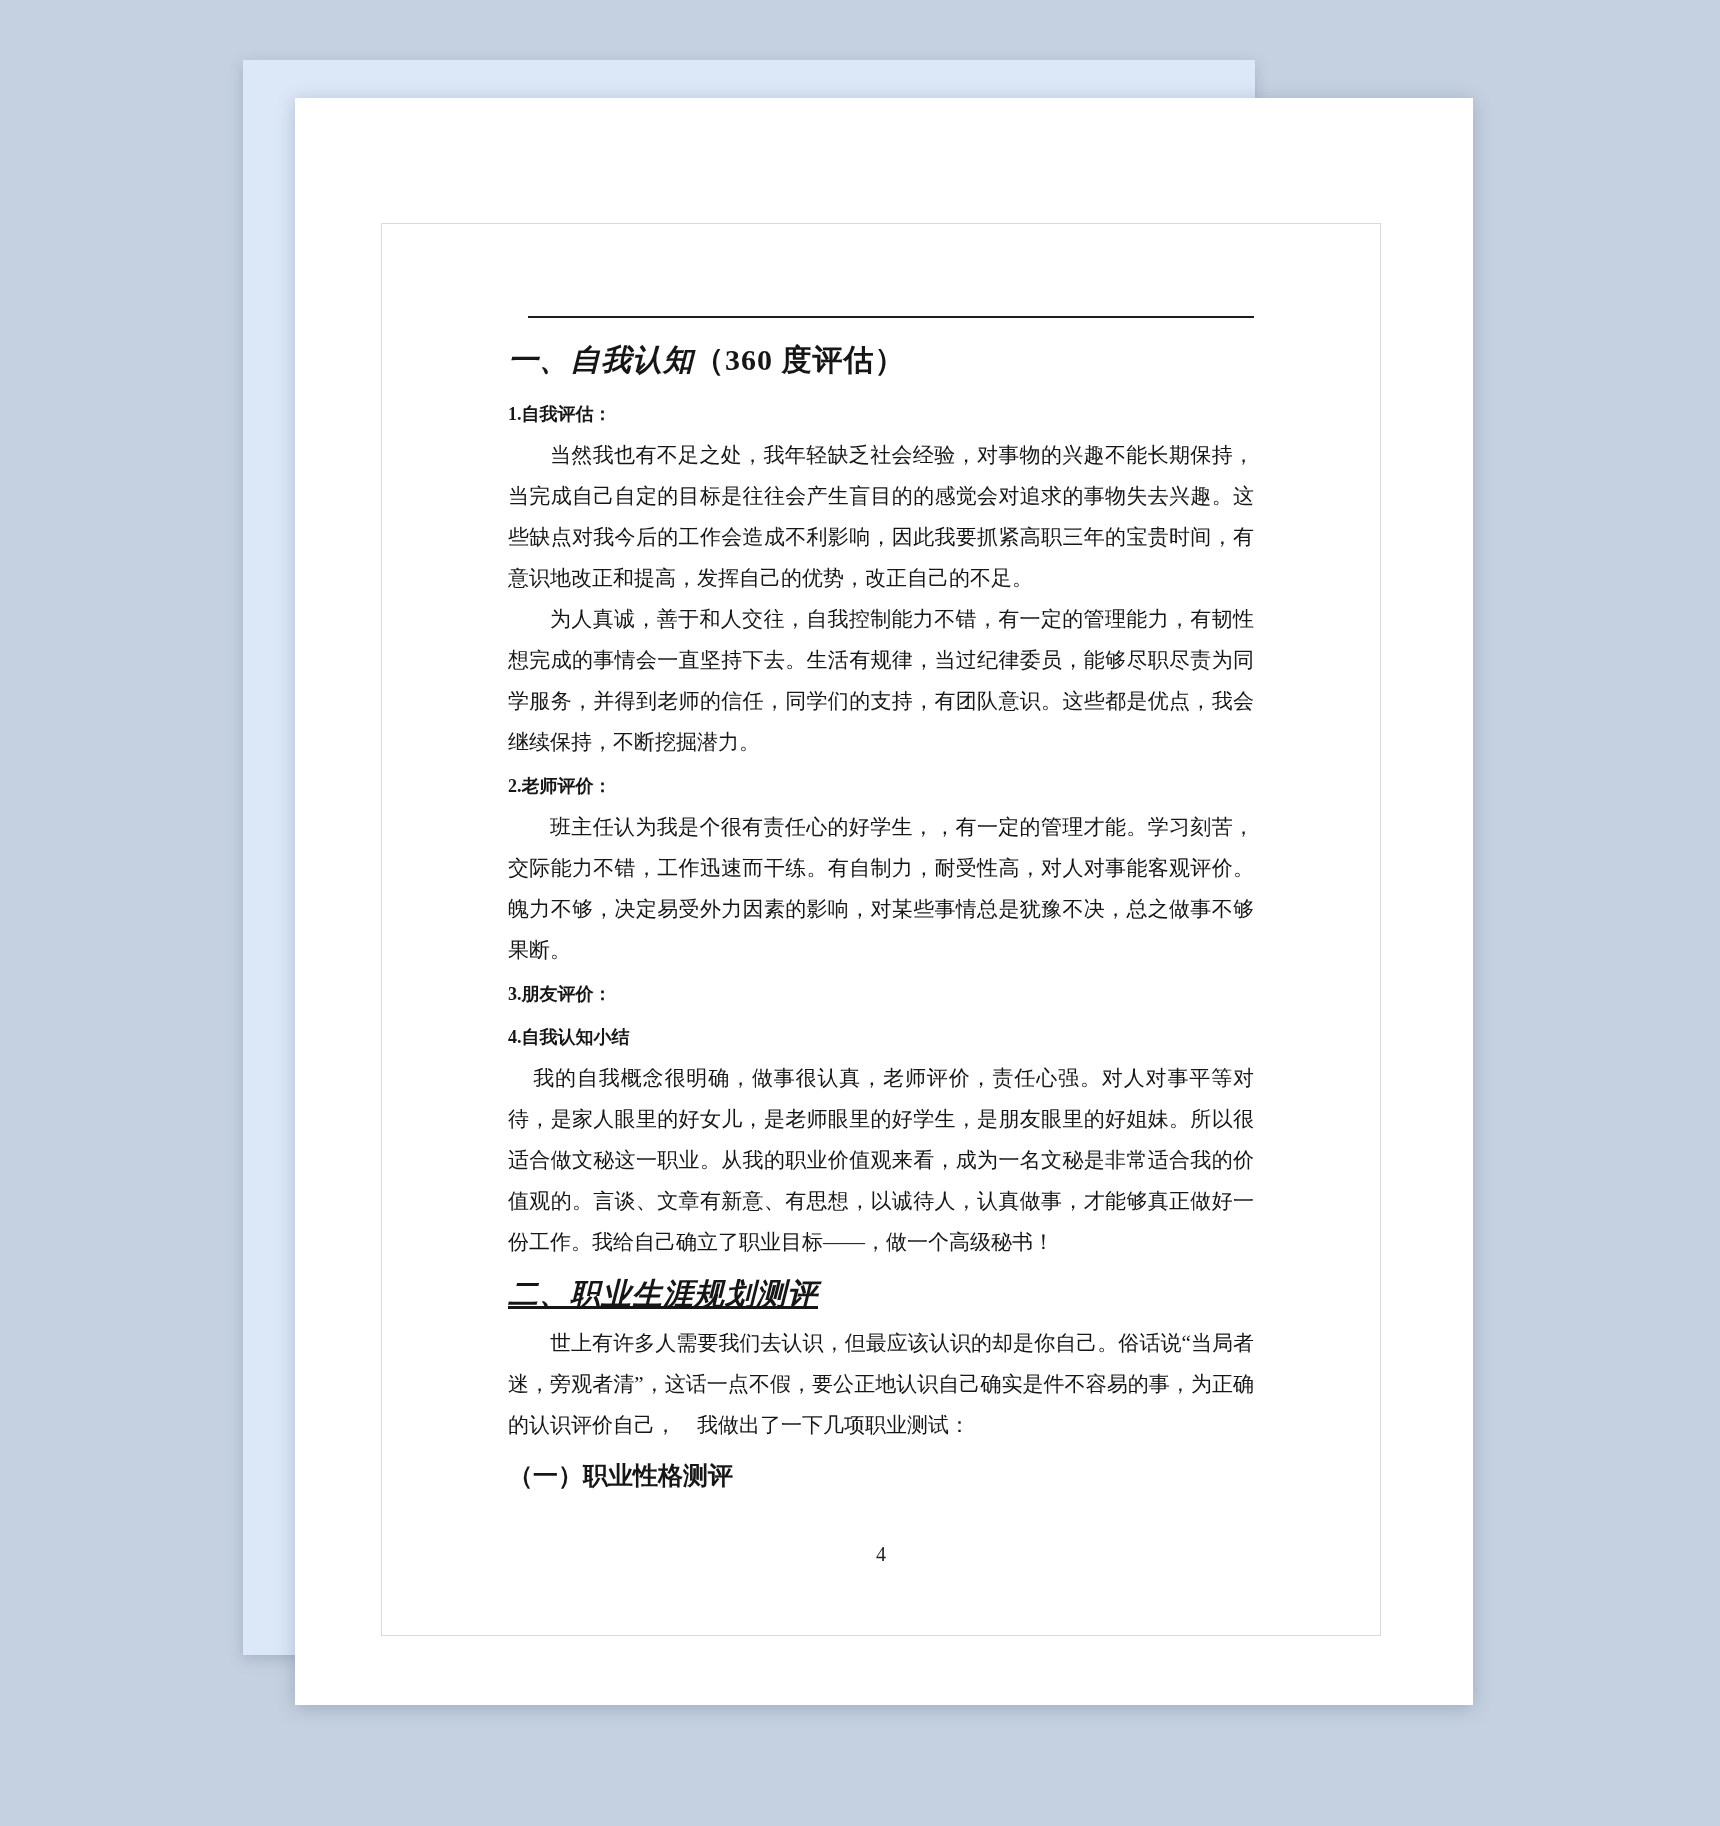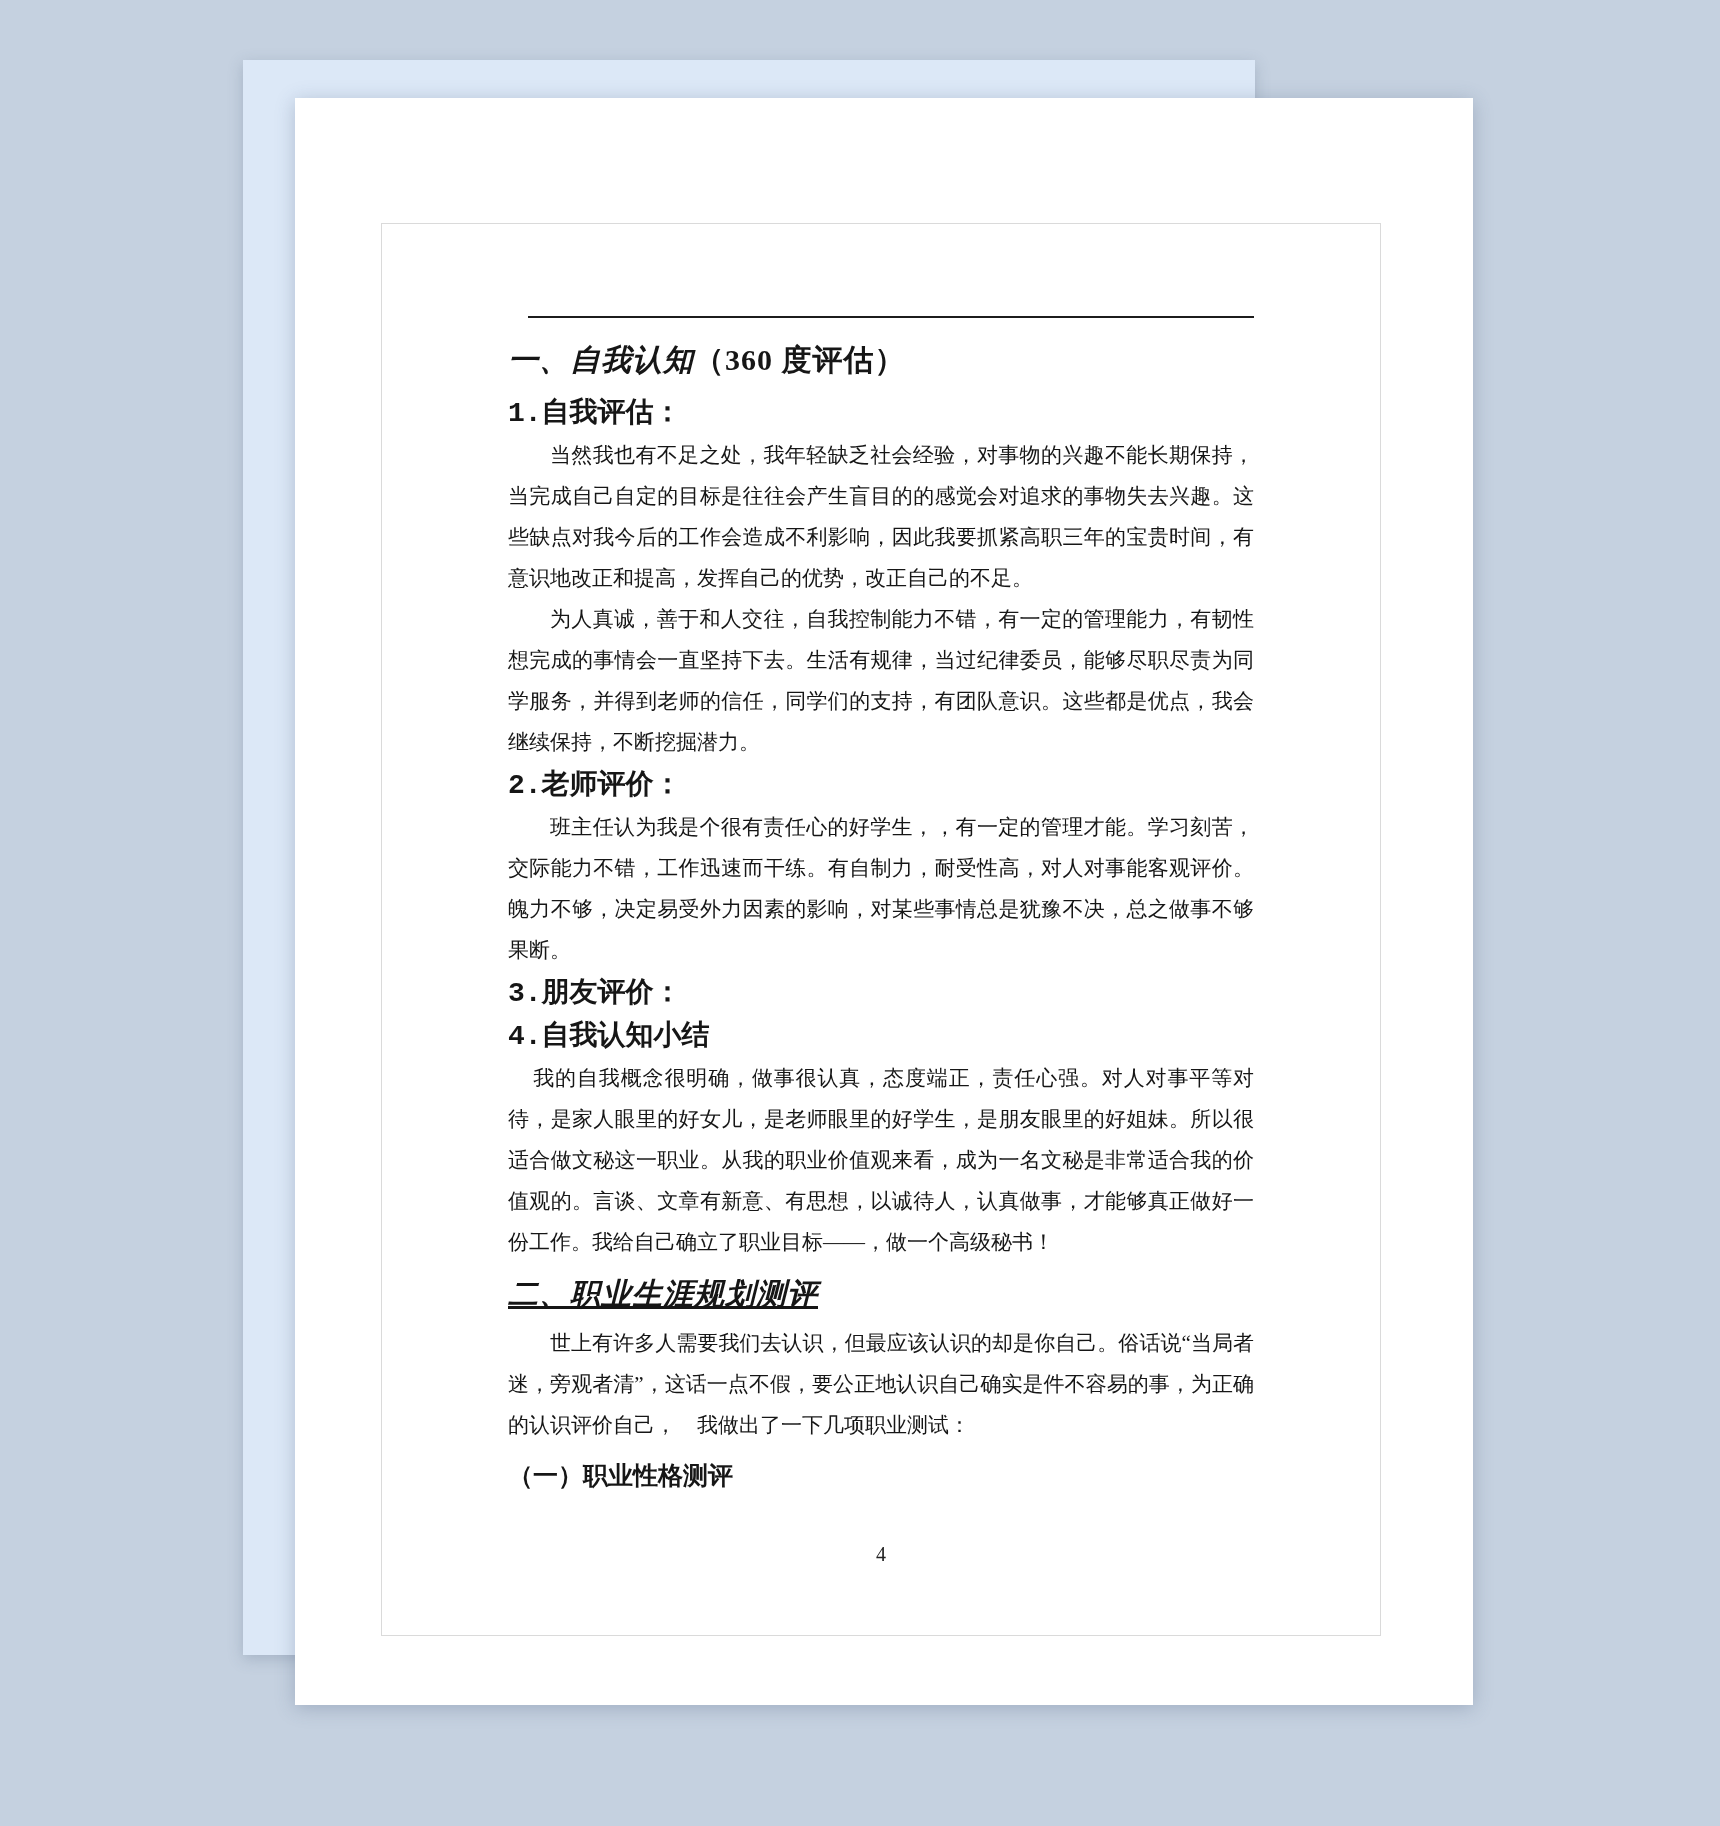--- a/index.html
+++ b/index.html
@@ -84,25 +84,24 @@
     letter-spacing: 1px;
     text-decoration: underline;
   }
   h3.doc-h3 {
     font-size: 25px;
     line-height: 40px;
     font-weight: bold;
     margin: 10px 0 0 0;
   }
   .sub-heading {
-    font-size: 28px;
+    font-size: 18px;
     line-height: 40px;
     font-weight: bold;
     margin: 3px 0 1px 0;
-    font-family: Liberation Mono, monospace;
   }
   p.body-para {
     font-size: 21px;
     line-height: 41px;
     margin: 0;
     text-align: justify;
     text-indent: 2em;
   }
   p.body-para.small-indent {
     text-indent: 1.2em;
@@ -139,21 +138,21 @@
         <div class="sub-heading">1.自我评估：</div>
         <p class="body-para">当然我也有不足之处，我年轻缺乏社会经验，对事物的兴趣不能长期保持，当完成自己自定的目标是往往会产生盲目的的感觉会对追求的事物失去兴趣。这些缺点对我今后的工作会造成不利影响，因此我要抓紧高职三年的宝贵时间，有意识地改正和提高，发挥自己的优势，改正自己的不足。</p>
         <p class="body-para">为人真诚，善于和人交往，自我控制能力不错，有一定的管理能力，有韧性想完成的事情会一直坚持下去。生活有规律，当过纪律委员，能够尽职尽责为同学服务，并得到老师的信任，同学们的支持，有团队意识。这些都是优点，我会继续保持，不断挖掘潜力。</p>
 
         <div class="sub-heading">2.老师评价：</div>
         <p class="body-para">班主任认为我是个很有责任心的好学生，，有一定的管理才能。学习刻苦，交际能力不错，工作迅速而干练。有自制力，耐受性高，对人对事能客观评价。魄力不够，决定易受外力因素的影响，对某些事情总是犹豫不决，总之做事不够果断。</p>
 
         <div class="sub-heading">3.朋友评价：</div>
 
         <div class="sub-heading">4.自我认知小结</div>
-        <p class="body-para small-indent">我的自我概念很明确，做事很认真，态度端正，责任心强。对人对事平等对待，是家人眼里的好女儿，是老师眼里的好学生，是朋友眼里的好姐妹。所以很适合做文秘这一职业。从我的职业价值观来看，成为一名文秘是非常适合我的价值观的。言谈、文章有新意、有思想，以诚待人，认真做事，才能够真正做好一份工作。我给自己确立了职业目标——，做一个高级秘书！</p>
+        <p class="body-para small-indent">我的自我概念很明确，做事很认真，老师评价，责任心强。对人对事平等对待，是家人眼里的好女儿，是老师眼里的好学生，是朋友眼里的好姐妹。所以很适合做文秘这一职业。从我的职业价值观来看，成为一名文秘是非常适合我的价值观的。言谈、文章有新意、有思想，以诚待人，认真做事，才能够真正做好一份工作。我给自己确立了职业目标——，做一个高级秘书！</p>
 
         <h2 class="doc-h2">
           <span class="italic-part">二、</span><span class="italic-part">职业生涯规划测评</span>
         </h2>
 
         <p class="body-para">世上有许多人需要我们去认识，但最应该认识的却是你自己。俗话说“当局者迷，旁观者清”，这话一点不假，要公正地认识自己确实是件不容易的事，为正确的认识评价自己，　我做出了一下几项职业测试：</p>
 
         <h3 class="doc-h3">（一）职业性格测评</h3>
 
       </div>

